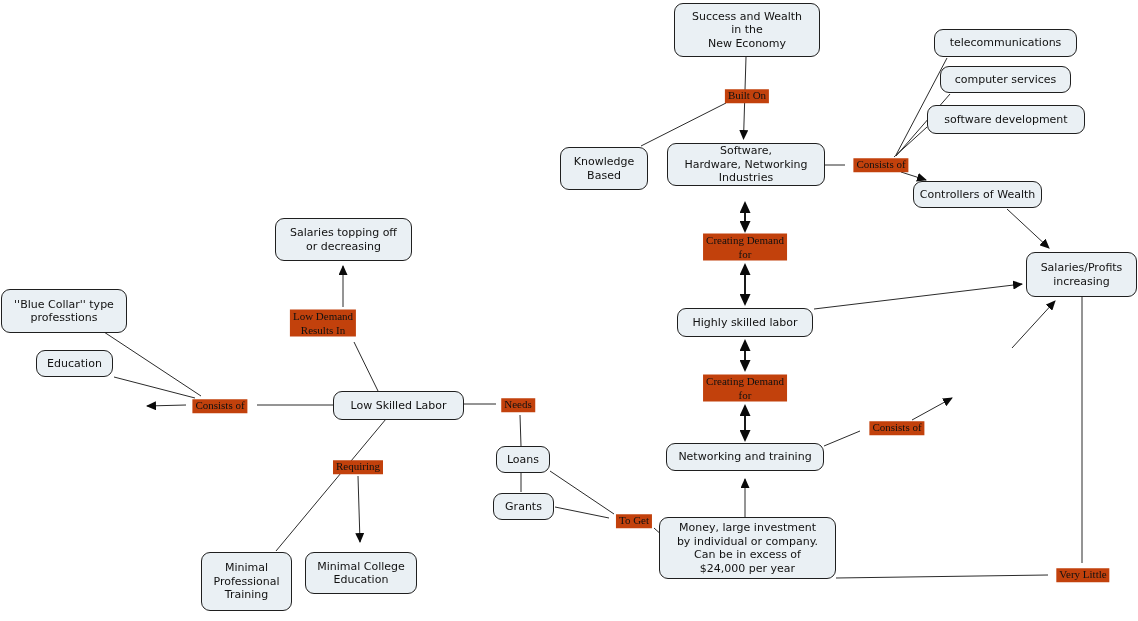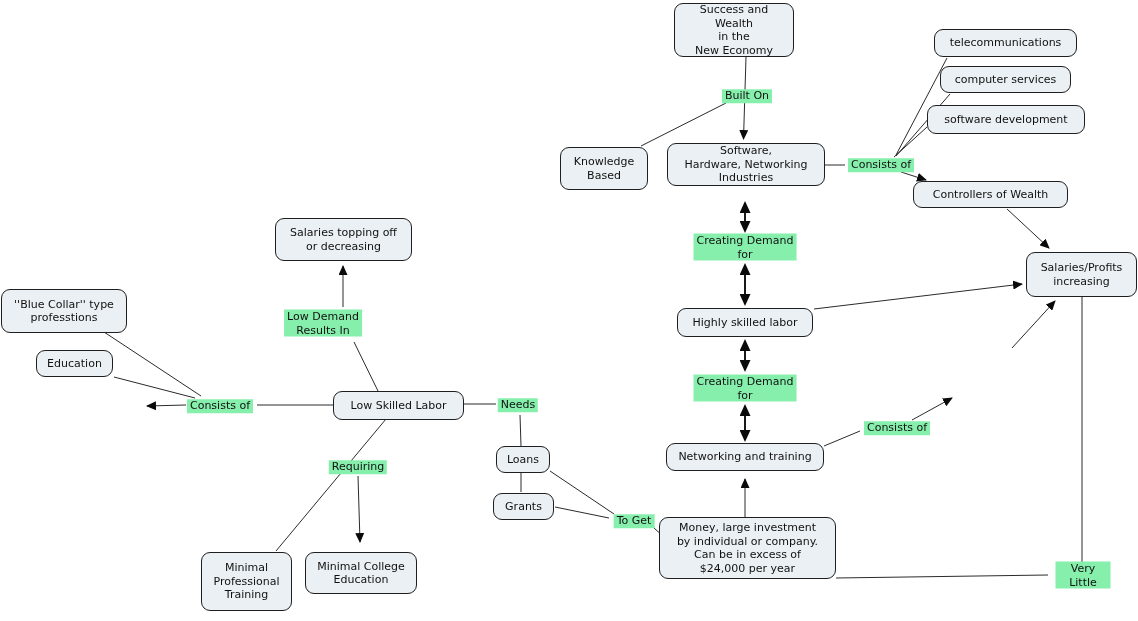--- a/index.html
+++ b/index.html
@@ -5,22 +5,22 @@
   html,body{margin:0;padding:0;background:#ffffff;}
   .canvas{position:relative;width:1138px;height:621px;background:#ffffff;
           font-family:"DejaVu Sans",sans-serif;color:#111;overflow:hidden;}
   .edges{position:absolute;left:0;top:0;}
   .edges line{stroke:#2b2b2b;stroke-width:1;}
   .edges line.bold{stroke:#1a1a1a;stroke-width:2;}
   .node{position:absolute;box-sizing:border-box;background:#eaf0f4;border:1px solid #1f1f1f;
         border-radius:9px;display:flex;align-items:center;justify-content:center;
         text-align:center;font-size:11px;line-height:13.5px;white-space:pre-line;
         padding:2px 4px;}
-  .lbl{position:absolute;transform:translate(-50%,-50%);background:#86efac;padding:0 3px;
-       font-size:11px;line-height:13.5px;text-align:center;white-space:pre-line;}
+  .lbl{position:absolute;transform:translate(-50%,-50%);background:#c2410c;padding:0 3px;
+       font-size:11px;line-height:13.5px;text-align:center;white-space:pre-line;font-family:Liberation Serif, serif;}
 </style>
 </head>
 <body>
 
 <div class="canvas">
 
   <svg class="edges" width="1138" height="621">
     <defs>
       <marker id="ah" markerUnits="userSpaceOnUse" markerWidth="10" markerHeight="9" refX="9" refY="4.5" orient="auto-start-reverse">
         <path d="M0,0 L10,4.5 L0,9 z" fill="#0a0a0a"></path>
@@ -57,32 +57,32 @@
     <line x1="521" y1="473" x2="521" y2="492"></line>
     <line x1="550" y1="471" x2="614" y2="514"></line>
     <line x1="555" y1="507" x2="609" y2="518"></line>
     <line x1="654" y1="528" x2="673" y2="545"></line>
     <line x1="836" y1="578" x2="1048" y2="575"></line>
     <line x1="1082" y1="297" x2="1082" y2="563"></line>
     <line x1="386" y1="419" x2="276" y2="551"></line>
     <line x1="358" y1="476" x2="360" y2="542" marker-end="url(#ah)"></line>
   </svg>
 
-  <div class="node" style="left:674px;top:3px;width:120px;height:54px"><span>Success and Wealth
+  <div class="node" style="left:674px;top:3px;width:146px;height:54px"><span>Success and Wealth
 in the
 New Economy</span></div>
   <div class="node" style="left:934px;top:29px;width:143px;height:28px"><span>telecommunications</span></div>
   <div class="node" style="left:940px;top:66px;width:131px;height:27px"><span>computer services</span></div>
   <div class="node" style="left:927px;top:105px;width:158px;height:29px"><span>software development</span></div>
   <div class="node" style="left:560px;top:147px;width:88px;height:43px"><span>Knowledge
 Based</span></div>
   <div class="node" style="left:667px;top:143px;width:158px;height:43px"><span>Software,
 Hardware, Networking
 Industries</span></div>
-  <div class="node" style="left:913px;top:181px;width:155px;height:27px"><span>Controllers of Wealth</span></div>
+  <div class="node" style="left:913px;top:181px;width:129px;height:27px"><span>Controllers of Wealth</span></div>
   <div class="node" style="left:1026px;top:252px;width:111px;height:45px"><span>Salaries/Profits
 increasing</span></div>
   <div class="node" style="left:677px;top:308px;width:136px;height:29px"><span>Highly skilled labor</span></div>
   <div class="node" style="left:666px;top:443px;width:158px;height:28px"><span>Networking and training</span></div>
   <div class="node" style="left:659px;top:517px;width:177px;height:62px"><span>Money, large investment
 by individual or company.
 Can be in excess of
 $24,000 per year</span></div>
   <div class="node" style="left:275px;top:218px;width:137px;height:43px"><span>Salaries topping off
 or decreasing</span></div>

